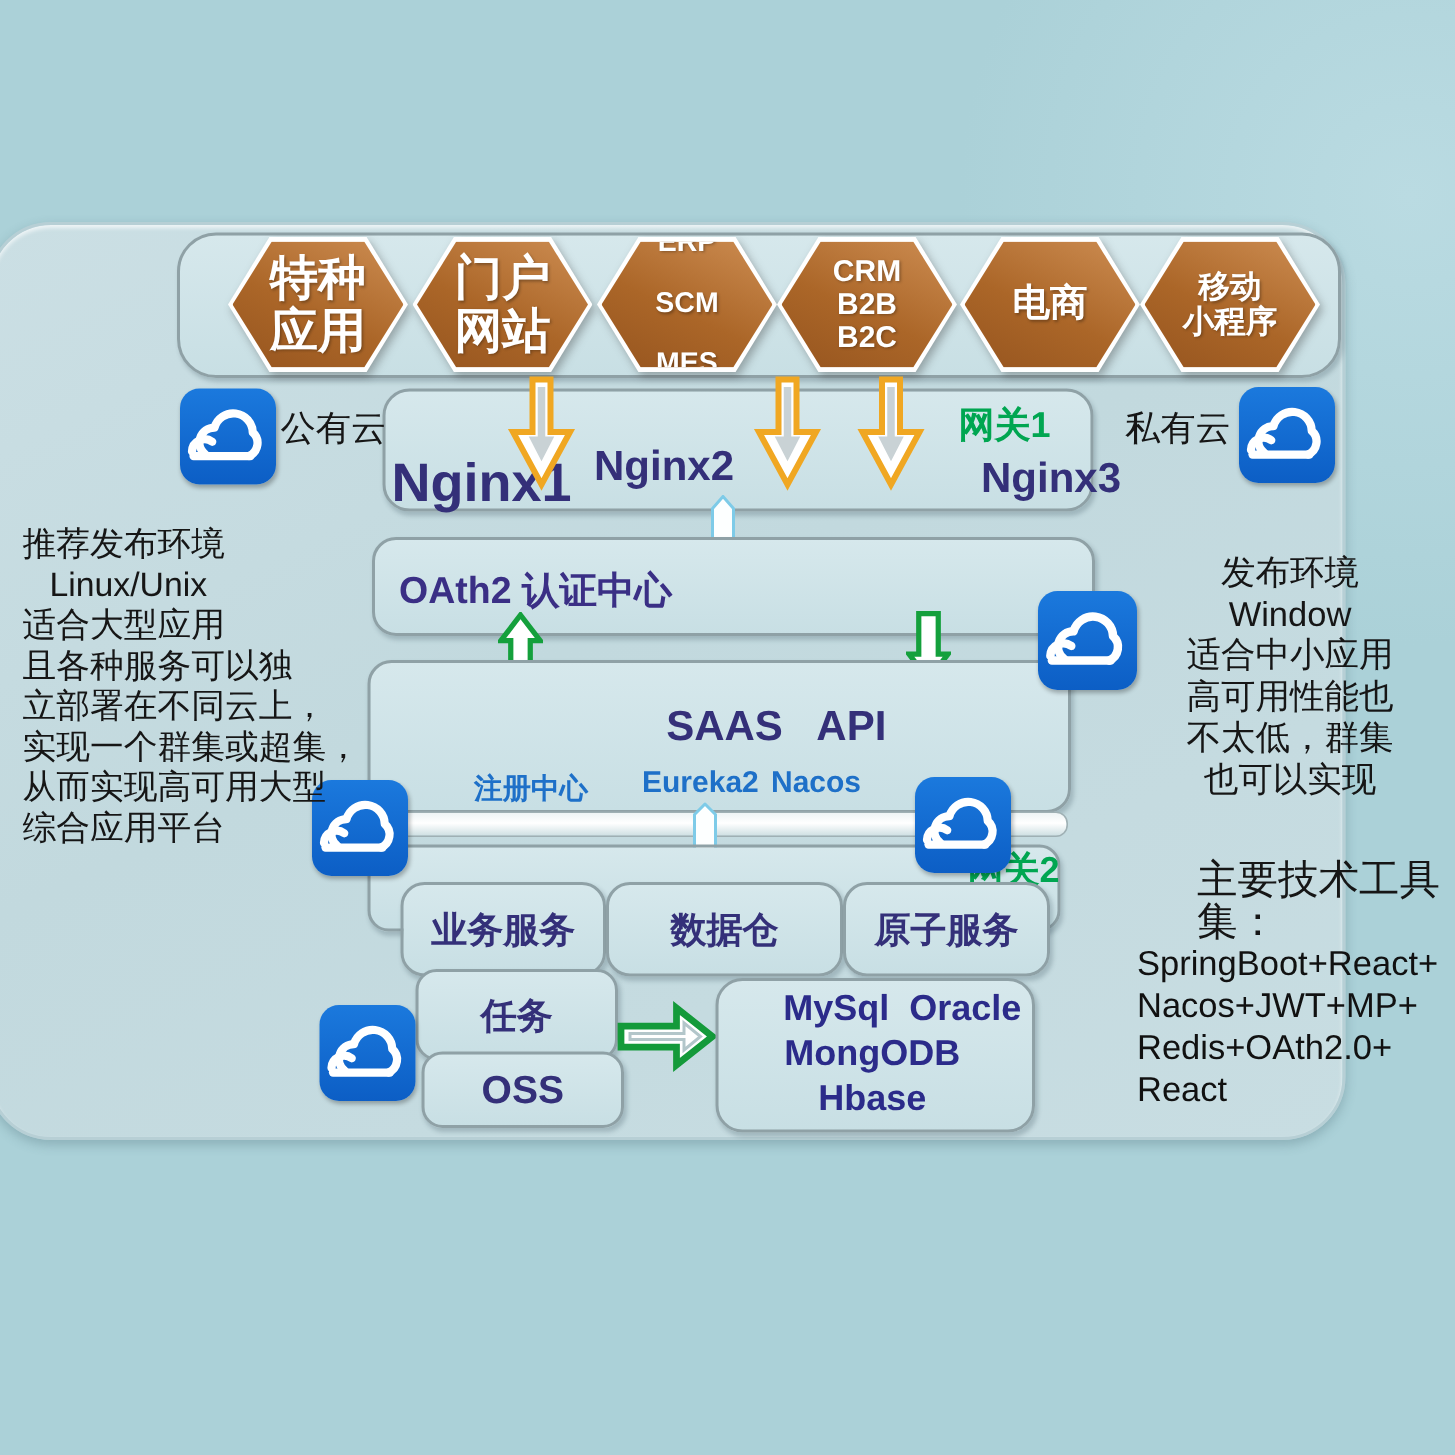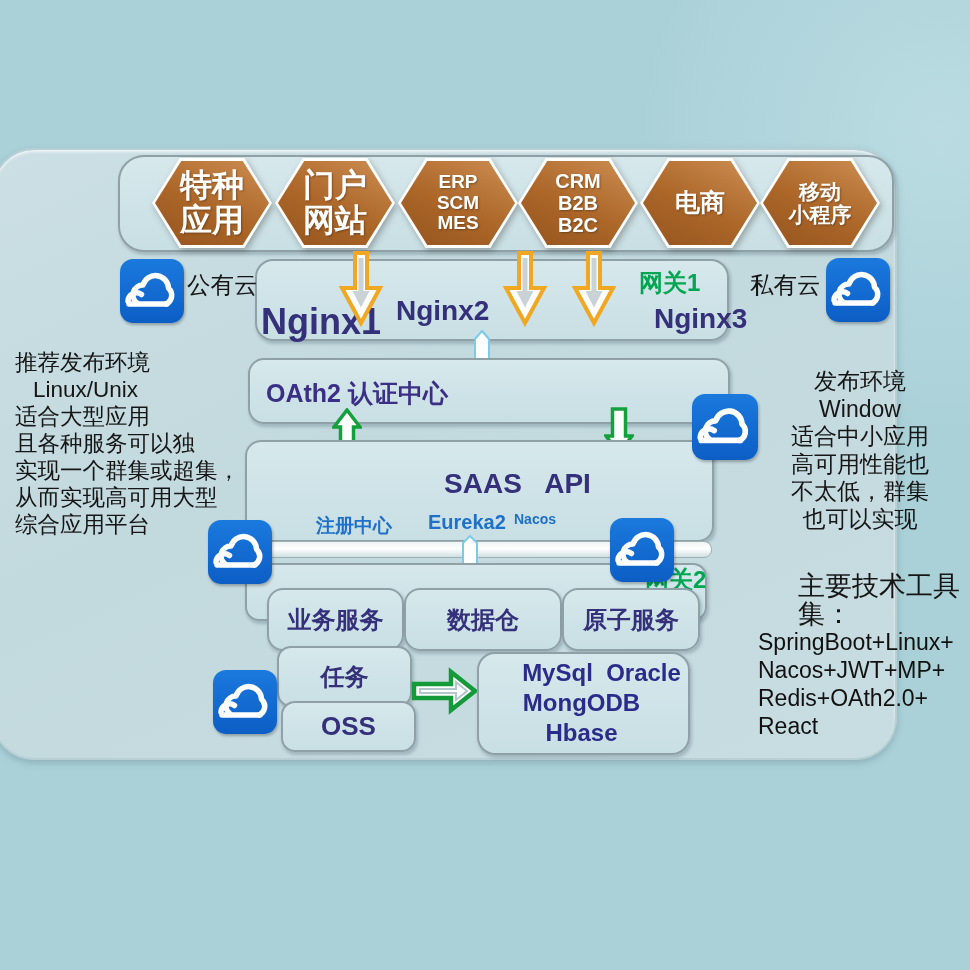--- a/index.html
+++ b/index.html
@@ -7,21 +7,21 @@
     background:radial-gradient(circle at 940px 130px,#badbe2 0,#abd1d8 300px);}
   .panel{position:absolute;left:-8px;top:148px;width:901px;height:608px;border-radius:42px;
     background:linear-gradient(155deg,#cbdfe4 0%,#c2d9de 45%,#c8dde2 100%);
     border:2px solid #b7cfd5;box-shadow:0 3px 7px rgba(60,95,105,.28), inset 0 2px 3px rgba(255,255,255,.7);}
   .box{position:absolute;background:linear-gradient(180deg,#d6e8ec,#c8dfe4);border:2px solid #8fa1a6;border-radius:16px;box-shadow:1.5px 2.5px 3px rgba(55,80,90,.25);}
   .hexwrap{position:absolute;width:120px;height:90px;filter:drop-shadow(2px 3px 3px rgba(50,50,50,.35));}
   .hex-outer{position:absolute;inset:0;background:#fff;clip-path:polygon(23% 0,77% 0,100% 50%,77% 100%,23% 100%,0 50%);}
   .hex-inner{position:absolute;inset:3px;background:linear-gradient(205deg,#cd8d52 0%,#ab6628 55%,#96551f 100%);clip-path:polygon(23% 0,77% 0,100% 50%,77% 100%,23% 100%,0 50%);
     display:flex;flex-direction:column;align-items:center;justify-content:center;color:#fff;font-weight:bold;text-align:center;text-shadow:1px 1px 2px rgba(0,0,0,.3);}
   .hex-inner div{line-height:1.1;}
-  .f24{font-size:32px;} .f21{font-size:21px;} .f20{font-size:20px;} .f19{font-size:19px;} .f25{font-size:25px;}
+  .f24{font-size:32px;} .f21{font-size:21px;} .f20{font-size:20px;} .f19{font-size:19px;gap:20px;} .f25{font-size:25px;}
   .cloud{position:absolute;width:64px;height:64px;border-radius:13px;background:linear-gradient(180deg,#1b79dd,#0c5ec5);box-shadow:1px 2px 3px rgba(0,0,0,.28);}
   .cloud svg{position:absolute;inset:0;width:100%;height:100%;}
   .lbl{position:absolute;}
   .pre{white-space:pre;padding-left:40px;}
   .navy{color:#343079;font-weight:bold;}
   .green{color:#00a651;font-weight:bold;}
   .blue{color:#1e70c8;font-weight:bold;}
   .tokenblue{color:#1d3f8e;font-weight:bold;}
   .note{font-family:"Liberation Serif","DejaVu Serif",serif;color:#161616;}
   .sans{font-family:"Liberation Sans","DejaVu Sans",sans-serif;}
@@ -126,21 +126,21 @@
     <path d="M15 2 L28 19 H21.5 V46 H8.5 V19 H2 Z" fill="#ffffff" stroke="#14a03c" stroke-width="3.5"></path>
   </svg>
   <svg class="lbl" style="left:604px;top:407px;" width="30" height="48" viewBox="0 0 30 48">
     <path d="M15 46 L2 29 H8.5 V2 H21.5 V29 H28 Z" fill="#ffffff" stroke="#14a03c" stroke-width="3.5"></path>
   </svg>
 
   <div class="box" style="left:245px;top:440px;width:465px;height:98px;border-radius:16px;"></div>
   <div class="lbl navy ctr pre" style="left:245px;top:468px;width:465px;font-size:28px;">SAAS   API</div>
   <div class="lbl blue" style="left:316px;top:513px;font-size:19px;">注册中心</div>
   <div class="lbl blue" style="left:428px;top:511px;font-size:20px;">Eureka2</div>
-  <div class="lbl blue" style="left:514px;top:511px;font-size:14px;">Nacos</div>
+  <div class="lbl blue" style="left:514px;top:511px;font-size:20px;">Nacos</div>
 
   <div class="lbl" style="left:232px;top:541px;width:478px;height:15px;border-radius:8px;background:linear-gradient(180deg,#eef4f5,#ffffff 45%,#cfe0e3);border:1.5px solid #9fb0b4;"></div>
   <svg class="lbl" style="left:462px;top:535px;" width="16" height="40" viewBox="0 0 16 40">
     <path d="M8 1 L15 8 V31 L8 39 L1 31 V8 Z" fill="#fdffff" stroke="#7ecbe8" stroke-width="2"></path>
   </svg>
 
   <div class="box" style="left:245px;top:563px;width:458px;height:54px;border-radius:14px;"></div>
   <div class="lbl green" style="left:645px;top:564px;font-size:24px;">网关2</div>
 
   <div class="cloud" style="left:692px;top:394px;width:66px;height:66px;">
@@ -200,34 +200,35 @@
       <path d="M17 44 a10 10 0 0 1 6-18 a13 13 0 0 1 25.5 3.2 A9.5 9.5 0 0 1 46 45" fill="none" stroke="#fff" stroke-width="5.5" stroke-linecap="round" stroke-linejoin="round"></path>
       <path d="M8 42 a8.5 8.5 0 0 1 13.5-6.5" fill="none" stroke="#fff" stroke-width="5.5" stroke-linecap="round"></path>
     </svg>
   </div>
 
   <div class="lbl note" style="left:15px;top:349px;font-size:22.5px;line-height:27px;">
     <div>推荐发布环境</div>
     <div class="sans" style="padding-left:18px;">Linux/Unix</div>
     <div>适合大型应用</div>
     <div>且各种服务可以独</div>
+    <div>立部署在不同云上，</div>
     <div>实现一个群集或超集，</div>
     <div>从而实现高可用大型</div>
     <div>综合应用平台</div>
   </div>
 
   <div class="lbl note" style="left:762px;top:368px;width:196px;font-size:23px;line-height:27.5px;text-align:center;">
     <div>发布环境</div>
     <div class="sans">Window</div>
     <div>适合中小应用</div>
     <div>高可用性能也</div>
     <div>不太低，群集</div>
     <div>也可以实现</div>
   </div>
 
   <div class="lbl" style="left:758px;top:572px;font-size:23px;line-height:28px;color:#111;">
     <div class="note" style="font-size:27px;margin-left:40px;">主要技术工具集：</div>
-    <div class="sans">SpringBoot+Linux+</div>
+    <div class="sans">SpringBoot+React+</div>
     <div class="sans">Nacos+JWT+MP+</div>
     <div class="sans">Redis+OAth2.0+</div>
     <div class="sans">React</div>
   </div>
 </div>
 
 </body></html>

